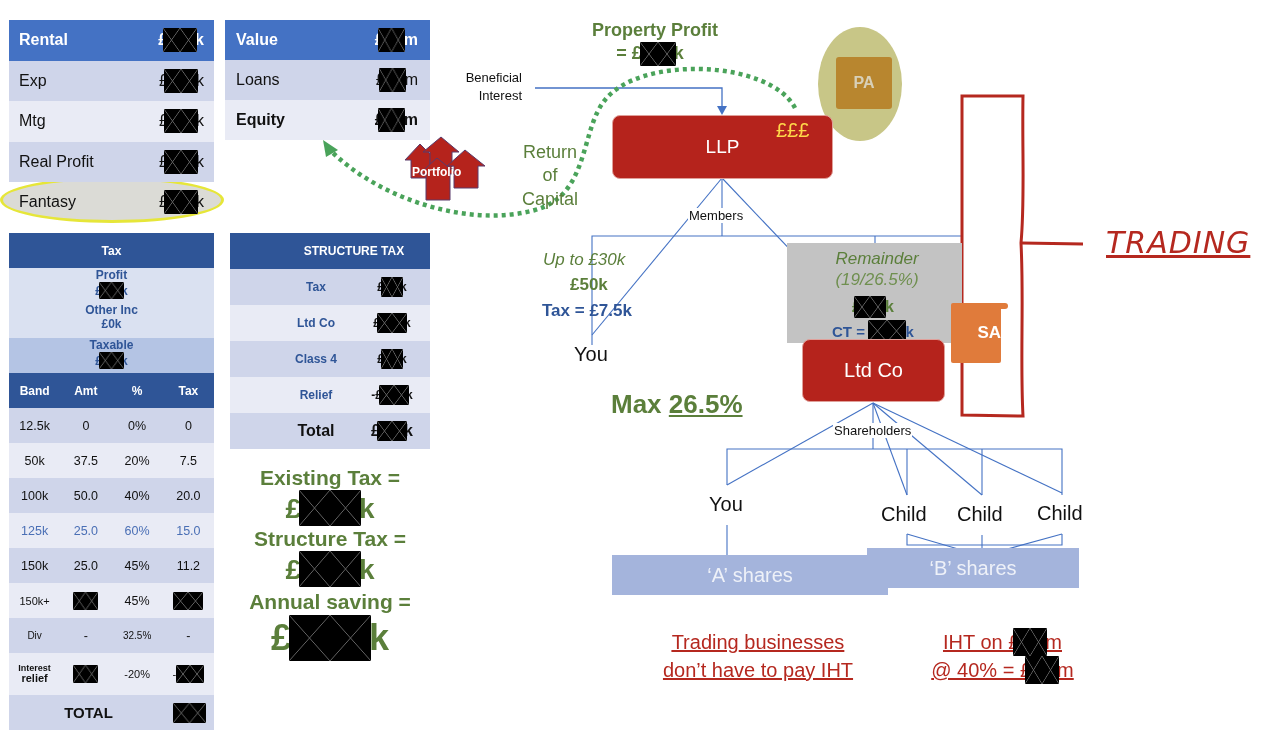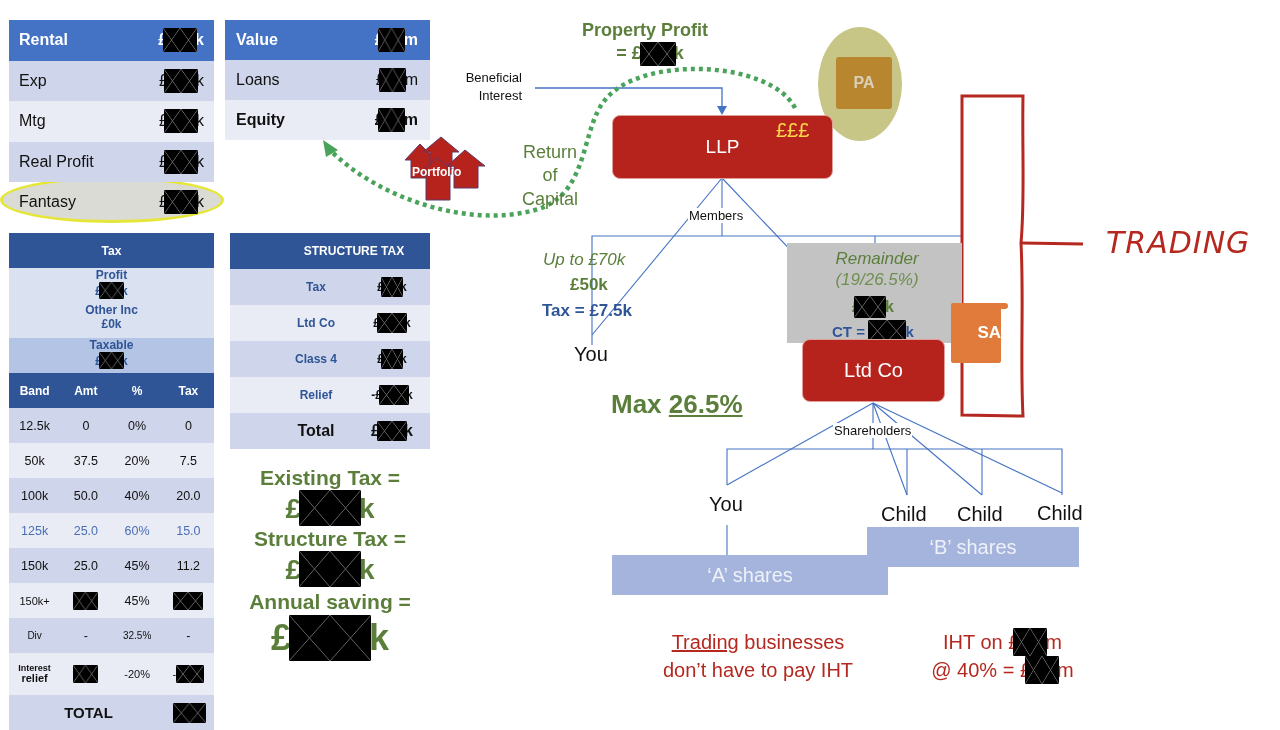--- a/index.html
+++ b/index.html
@@ -81,21 +81,21 @@
   .summary { left: 230px; top: 465px; width: 200px; text-align: center; color: #5b7f3b; font-weight: bold; }
   .summary .lbl { font-size: 21px; line-height: 1.2; }
   .summary .amt { font-size: 28px; line-height: 1.25; display: flex; justify-content: center; align-items: center; }
   .summary .amt .redact { width: 62px; height: 36px; margin: 0 -2px; }
   .summary .amt.big { font-size: 36px; }
   .summary .amt.big .redact { width: 82px; height: 46px; }
 
   
   .green { color: #5b7f3b; }
   .blue { color: #2f5597; }
-  .dred { color: #b5281f; }
+  .dred { color: #b5281f; text-decoration: underline; }
   .txt { white-space: nowrap; }
 
   .box-red { background: #b5231c; color: #fff; border-radius: 8px; display: flex; align-items: center; justify-content: center; border: 1px solid #e0a09a; }
 
   .shares { background: #a4b4dc; color: #eef1f8; font-size: 20px; display: flex; align-items: center; justify-content: center; }
 </style>
 </head>
 <body>
 
 <div class="abs fantasy-ring"></div>
@@ -363,21 +363,21 @@
   </g>
 
   <g stroke="#b5281f" stroke-width="3" fill="none">
     <path d="M962,96 L1023,96 C1022,150 1025,200 1021,243 C1024,300 1020,360 1023,416 L962,415 Z"></path>
     <line x1="1022" y1="243" x2="1083" y2="244"></line>
   </g>
 </svg>
 
 <div class="abs" style="left:787px;top:243px;width:175px;height:100px;background:#c3c3c3"></div>
 
-<div class="abs txt green" style="left:582px;top:20px;font-size:18px;font-weight:bold;text-align:left;width:136px;line-height:1.2">
+<div class="abs txt green" style="left:582px;top:20px;font-size:18px;font-weight:bold;text-align:right;width:136px;line-height:1.2">
   <div>Property Profit</div>
   <div style="display:flex;justify-content:center;align-items:center">
       <span>= £</span>
       <span class="redact" style="width:36px;height:24px;margin:0 -2px"></span>
       <span>k</span>
     </div>
 </div>
 
 <div class="abs txt" style="left:448px;top:69px;font-size:13px;text-align:right;width:74px;line-height:1.4;color:#111">
   <div>Beneficial</div>
@@ -405,21 +405,21 @@
     <span>PA</span>
   </div>
 
 <div class="abs box-red" style="left:612px;top:115px;width:221px;height:64px;font-size:19px">
     <span>LLP</span>
   </div>
 <div class="abs txt" style="left:776px;top:119px;font-size:20px;color:#ffd84a">£££</div>
 
 <div class="abs txt" style="left:688px;top:208px;font-size:13px;color:#111;background:#fff;padding:0 1px">Members</div>
 
-<div class="abs txt green" style="left:543px;top:250px;font-size:17px;font-style:italic">Up to £70k</div>
+<div class="abs txt green" style="left:543px;top:250px;font-size:17px;font-style:italic">Up to £30k</div>
 <div class="abs txt green" style="left:570px;top:275px;font-size:17px;font-weight:bold">£50k</div>
 <div class="abs txt blue" style="left:542px;top:301px;font-size:17px;font-weight:bold">Tax = £7.5k</div>
 <div class="abs txt" style="left:574px;top:343px;font-size:20px;color:#111">You</div>
 
 <div class="abs txt green" style="left:611px;top:389px;font-size:26px;font-weight:bold"><span>Max </span><span style="text-decoration:underline">26.5%</span></div>
 
 <div class="abs txt" style="left:787px;top:248px;width:180px;text-align:center;line-height:1.25">
   <div class="green" style="font-size:17px;font-style:italic">Remainder</div>
   <div class="green" style="font-size:17px;font-style:italic;color:#6f8f4f">(19/26.5%)</div>
 </div>
@@ -448,21 +448,21 @@
 <div class="abs txt" style="left:833px;top:423px;font-size:13px;color:#111;background:#fff;padding:0 1px">Shareholders</div>
 
 <div class="abs txt" style="left:709px;top:493px;font-size:20px;color:#111">You</div>
 <div class="abs txt" style="left:881px;top:503px;font-size:20px;color:#111">Child</div>
 <div class="abs txt" style="left:957px;top:503px;font-size:20px;color:#111">Child</div>
 <div class="abs txt" style="left:1037px;top:502px;font-size:20px;color:#111">Child</div>
 
 <div class="abs shares" style="left:612px;top:555px;width:276px;height:40px">
     <span>‘A’ shares</span>
   </div>
-<div class="abs shares" style="left:867px;top:527px;width:212px;height:40px">
+<div class="abs shares" style="left:867px;top:548px;width:212px;height:40px">
     <span>‘B’ shares</span>
   </div>
 
 <div class="abs txt dred" style="left:648px;top:628px;width:220px;text-align:center;font-size:20px;line-height:1.4">
   <div><span style="text-decoration:underline">Trading</span><span> businesses</span></div>
   <div>don’t have to pay IHT</div>
 </div>
 <div class="abs txt dred" style="left:910px;top:628px;width:185px;text-align:center;font-size:20px;line-height:1.4">
   <div style="display:flex;justify-content:center;align-items:center">
       <span>IHT on £</span>

